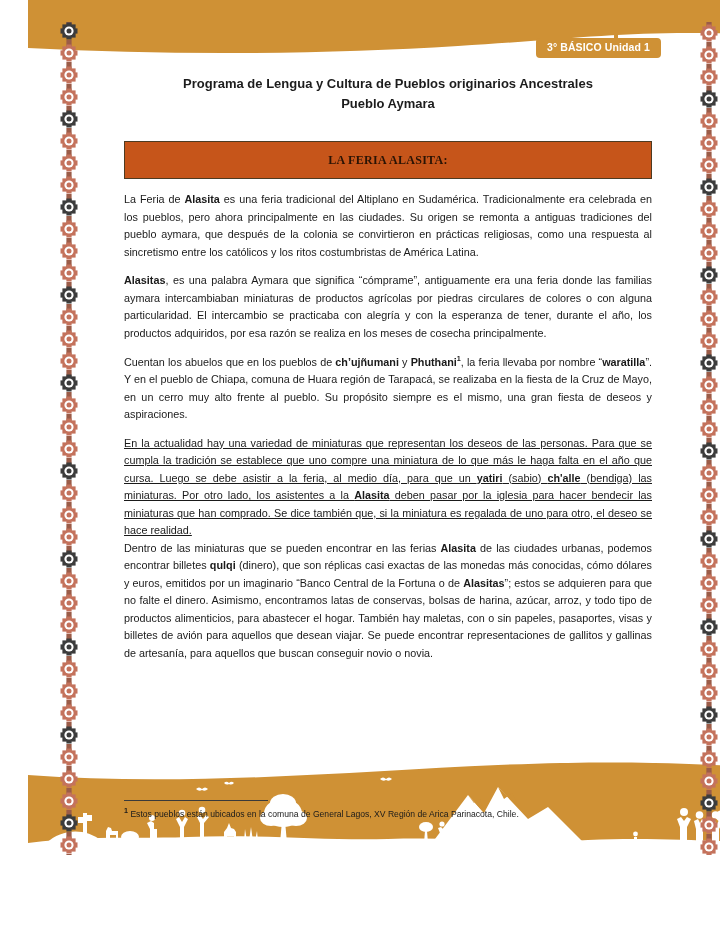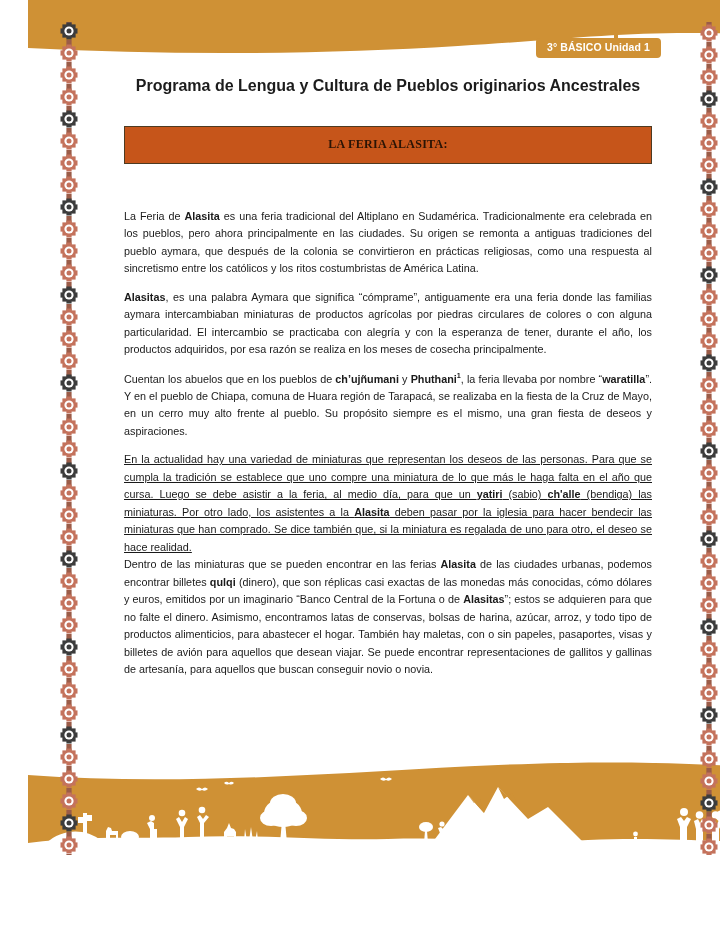--- a/index.html
+++ b/index.html
@@ -80,21 +80,21 @@
   
   .content {
     position: absolute;
     top: 0; left: 0;
     width: 720px;
     z-index: 5;
   }
   .doc-header {
     margin: 74px 96px 0 96px;
     text-align: center;
-    font-size: 16px;
+    font-size: 13px;
     font-weight: bold;
     color: #1c1c1c;
     line-height: 1.55;
   }
   .doc-header .line2 { display: block; }
 
   .title-bar {
     margin: 27px 96px 0 96px;
     background: #c6551a;
     border: 1.3px solid #4d3b22;
@@ -106,21 +106,21 @@
   .title-bar span {
     font-family: "Liberation Serif", serif;
     font-weight: bold;
     font-size: 12px;
     color: #2a1405;
     letter-spacing: .3px;
   }
 
   .body-text {
     margin: 0 96px;
-    padding-top: 44px;
+    padding-top: 12px;
     font-size: 10.8px;
     color: #1a1a1a;
     text-align: justify;
     line-height: 1.62;
   }
   .body-text p {
     margin: 0 0 11px 0;
   }
   .body-text p.tight { margin-bottom: 0; text-decoration: underline; }
   .body-text b { font-weight: bold; }
@@ -221,20 +221,21 @@
         <use href="#unitChain" y="684"></use>
           <use href="#unitChain" y="772"></use>
       </g>
     </svg>
   </div>
 
   <div class="content">
 
     <div class="doc-header">
       <span>Programa de Lengua y Cultura de Pueblos originarios Ancestrales</span>
+      <span class="line2">Pueblo Aymara</span>
     </div>
 
     <div class="title-bar">
       <span>LA FERIA ALASITA:</span>
     </div>
 
     <div class="body-text">
 
       <p><span>La Feria de </span><b>Alasita</b><span> es una feria tradicional del Altiplano en Sudamérica. Tradicionalmente era celebrada en los pueblos, pero ahora principalmente en las ciudades. Su origen se remonta a antiguas tradiciones del pueblo aymara, que después de la colonia se convirtieron en prácticas religiosas, como una respuesta al sincretismo entre los católicos y los ritos costumbristas de América Latina.</span></p>
 
@@ -242,20 +243,24 @@
 
       <p><span>Cuentan los abuelos que en los pueblos de </span><b>ch’ujñumani</b><span> y </span><b>Phuthani</b><sup>1</sup><span>, la feria llevaba por nombre “</span><b>waratilla</b><span>”. Y en el pueblo de Chiapa, comuna de Huara región de Tarapacá, se realizaba en la fiesta de la Cruz de Mayo, en un cerro muy alto frente al pueblo. Su propósito siempre es el mismo, una gran fiesta de deseos y aspiraciones.</span></p>
 
       <p class="tight"><span>En la actualidad hay una variedad de miniaturas que representan los deseos de las personas. Para que se cumpla la tradición se establece que uno compre una miniatura de lo que más le haga falta en el año que cursa. Luego se debe asistir a la feria, al medio día, para que un </span><b>yatiri</b><span> (sabio) </span><b>ch'alle</b><span> (bendiga) las miniaturas. Por otro lado, los asistentes a la </span><b>Alasita</b><span> deben pasar por la iglesia para hacer bendecir las miniaturas que han comprado. Se dice también que, si la miniatura es regalada de uno para otro, el deseo se hace realidad.</span></p>
 
       <p><span>Dentro de las miniaturas que se pueden encontrar en las ferias </span><b>Alasita</b><span> de las ciudades urbanas, podemos encontrar billetes </span><b>qulqi</b><span> (dinero), que son réplicas casi exactas de las monedas más conocidas, cómo dólares y euros, emitidos por un imaginario “Banco Central de la Fortuna o de </span><b>Alasitas</b><span>”; estos se adquieren para que no falte el dinero. Asimismo, encontramos latas de conservas, bolsas de harina, azúcar, arroz, y todo tipo de productos alimenticios, para abastecer el hogar. También hay maletas, con o sin papeles, pasaportes, visas y billetes de avión para aquellos que desean viajar. Se puede encontrar representaciones de gallitos y gallinas de artesanía, para aquellos que buscan conseguir novio o novia.</span></p>
 
     </div>
   </div>
 
+  <div class="footnote">
+    <div class="footnote-rule"></div>
+    <div class="footnote-text"><sup>1</sup><span> Estos pueblos están ubicados en la comuna de General Lagos, XV Región de Arica Parinacota, Chile.</span></div>
+  </div>
 
   <svg class="bottom-band" viewBox="0 0 720 98" preserveAspectRatio="none">
 
     <path d="M0,18 C160,30 330,14 470,8 C580,3 660,6 720,10 L720,98 L0,98 Z" fill="#cf9135"></path>
 
     <g fill="#ffffff">
 
       <path d="M0,86 C60,78 110,82 160,80 C230,77 300,84 360,82 C430,80 500,86 560,83 C630,80 680,85 720,84 L720,98 L0,98 Z"></path>
 
       <path d="M18,86 C34,72 56,70 74,84 Z"></path>

